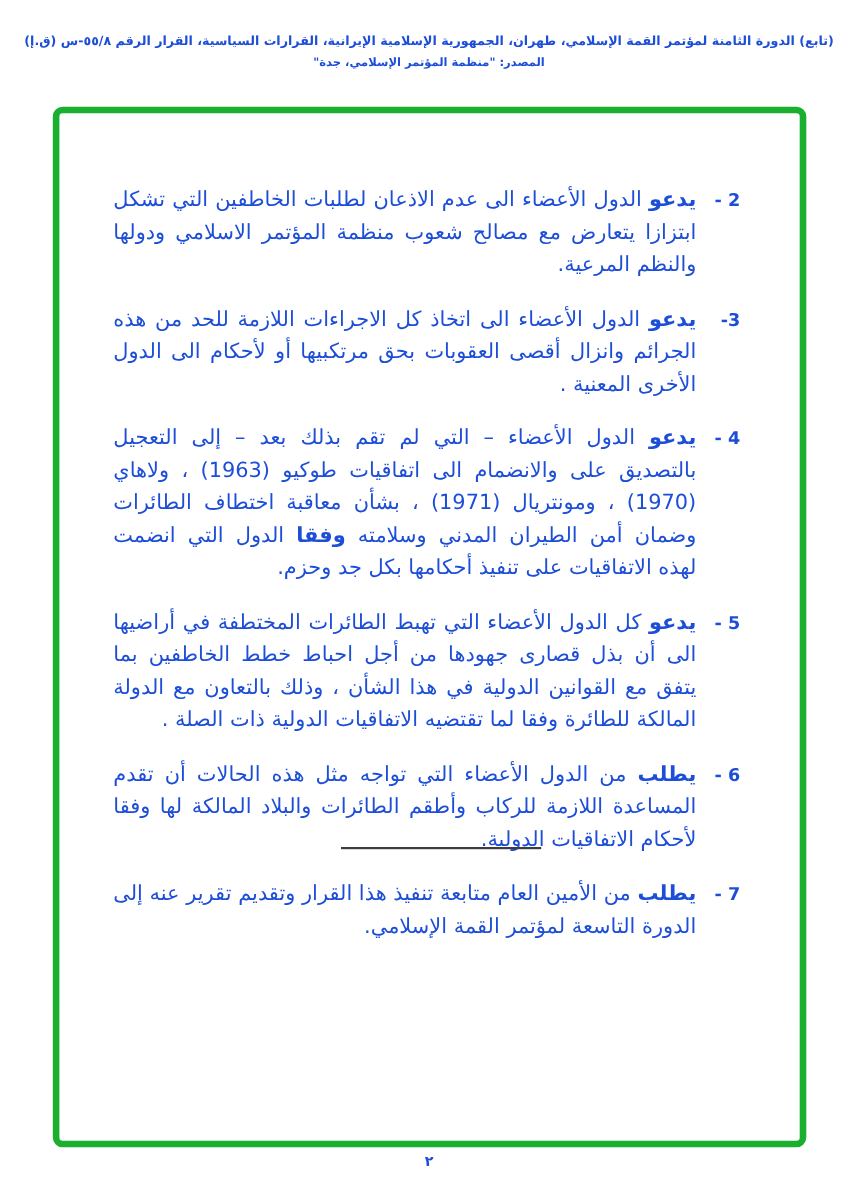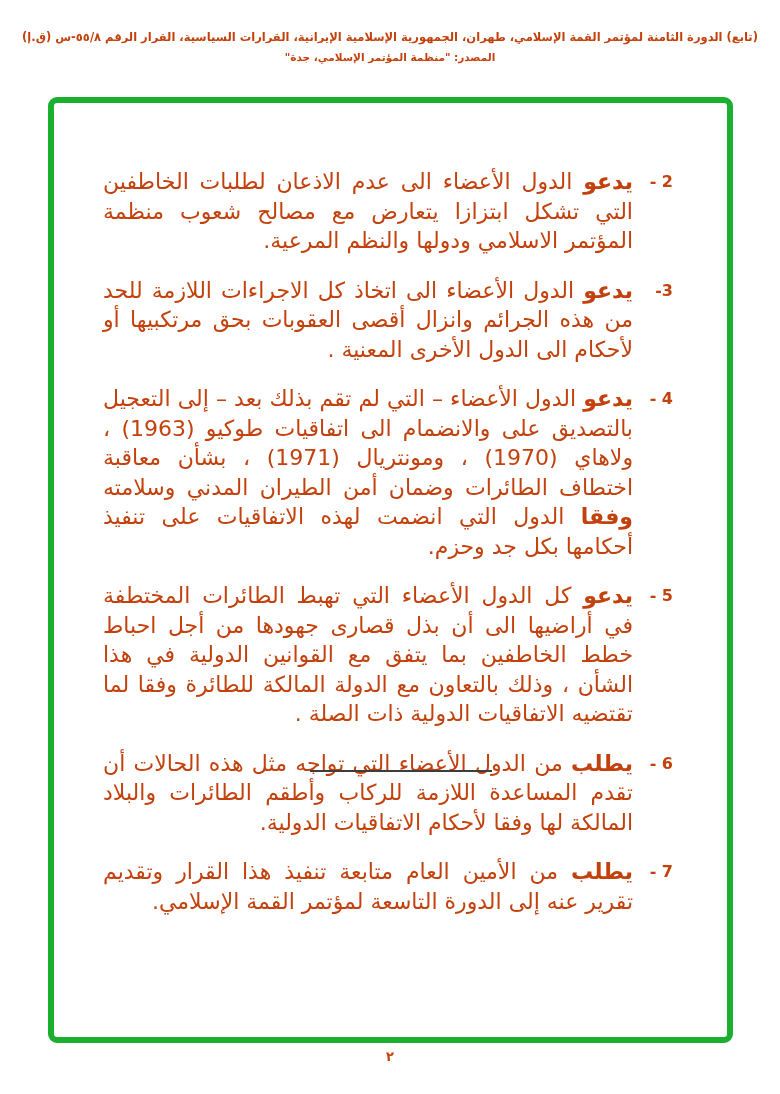--- a/index.html
+++ b/index.html
@@ -7,21 +7,21 @@
     padding: 0;
     background: #ffffff;
   }
   .page {
     position: relative;
     width: 780px;
     height: 1094px;
     background: #ffffff;
     overflow: hidden;
     font-family: "DejaVu Sans", sans-serif;
-    color: #c2410c;
+    color: #1d4ed8;
   }
   .doc-header {
     position: absolute;
     top: 30px;
     left: 20px;
     right: 20px;
     direction: rtl;
     text-align: center;
   }
   .doc-header .line1 {
@@ -61,21 +61,21 @@
   .marker {
     flex: 0 0 30px;
     font-size: 16px;
     font-weight: bold;
     line-height: 29px;
     white-space: nowrap;
   }
   .item-body {
     flex: 1;
     margin: 0;
-    font-size: 22px;
+    font-size: 19px;
     line-height: 29.5px;
     text-align: justify;
   }
   .item-body .bold {
     font-weight: bold;
   }
   .divider {
     position: absolute;
     top: 667px;
     left: 256px;

